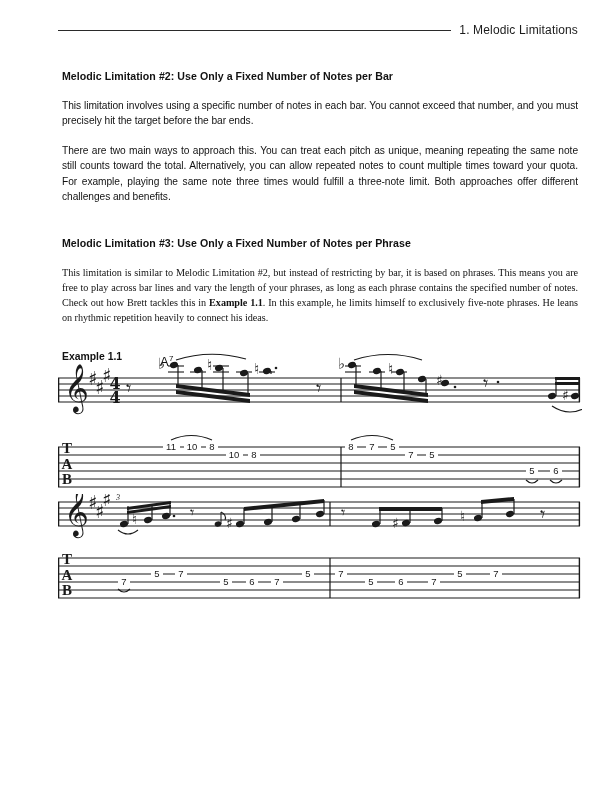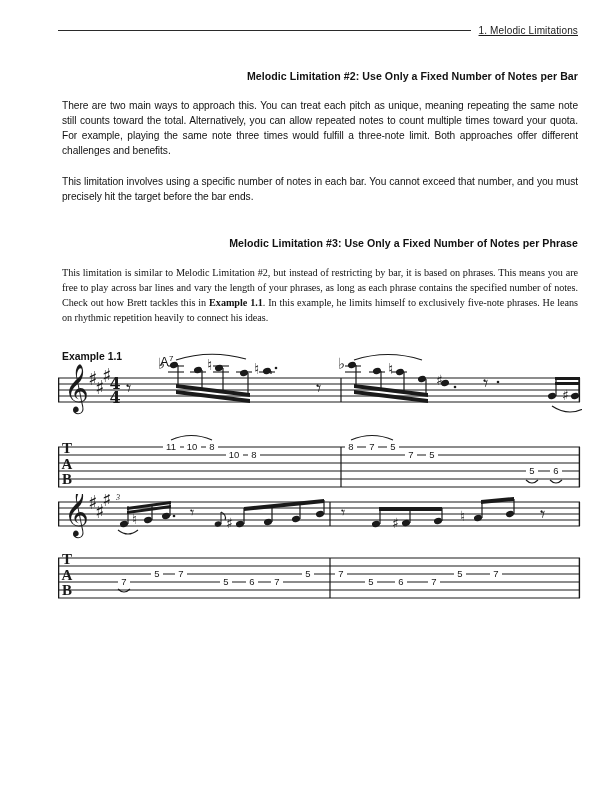--- a/index.html
+++ b/index.html
@@ -27,41 +27,39 @@
     display: flex;
     align-items: center;
     gap: 8px;
   }
   .running-header .rule {
     flex: 1 1 auto;
     height: 1px;
     background: #2a2a2a;
   }
   .running-header .label {
-    font-size: 10px;
+    font-size: 12px;
     letter-spacing: 0.15px;
     color: #1a1a1a;
     white-space: nowrap;
-    text-decoration: underline;
   }
 
   
   .content {
     position: absolute;
     left: 62px;
     top: 70px;
     width: 516px;
   }
   h2.section-heading {
     font-size: 10.6px;
     font-weight: bold;
     margin: 0 0 15px 0;
     letter-spacing: 0.05px;
     line-height: 1.2;
-    text-align: right;
   }
   h2.section-heading.second {
     margin-top: 33px;
   }
   p.body-para {
     font-size: 10.2px;
     line-height: 15.2px;
     margin: 0 0 15px 0;
     text-align: justify;
     letter-spacing: -0.05px;
@@ -98,23 +96,23 @@
 
   <div class="running-header">
     <div class="rule"></div>
     <div class="label">1. Melodic Limitations</div>
   </div>
 
   <div class="content">
 
     <h2 class="section-heading">Melodic Limitation #2: Use Only a Fixed Number of Notes per Bar</h2>
 
+    <p class="body-para">This limitation involves using a specific number of notes in each bar. You cannot exceed that number, and you must precisely hit the target before the bar ends.</p>
+
     <p class="body-para">There are two main ways to approach this. You can treat each pitch as unique, meaning repeating the same note still counts toward the total. Alternatively, you can allow repeated notes to count multiple times toward your quota. For example, playing the same note three times would fulfill a three-note limit. Both approaches offer different challenges and benefits.</p>
-
-    <p class="body-para">This limitation involves using a specific number of notes in each bar. You cannot exceed that number, and you must precisely hit the target before the bar ends.</p>
 
     <h2 class="section-heading second">Melodic Limitation #3: Use Only a Fixed Number of Notes per Phrase</h2>
 
     <p class="body-para"><span>This limitation is similar to Melodic Limitation #2, but instead of restricting by bar, it is based on phrases. This means you are free to play across bar lines and vary the length of your phrases, as long as each phrase contains the specified number of notes. Check out how Brett tackles this in </span><span class="bold-inline">Example 1.1</span><span>. In this example, he limits himself to exclusively five-note phrases. He leans on rhythmic repetition heavily to connect his ideas.</span></p>
 
     <h3 class="example-label">Example 1.1</h3>
   </div>
 
   <div class="music-block">
 

